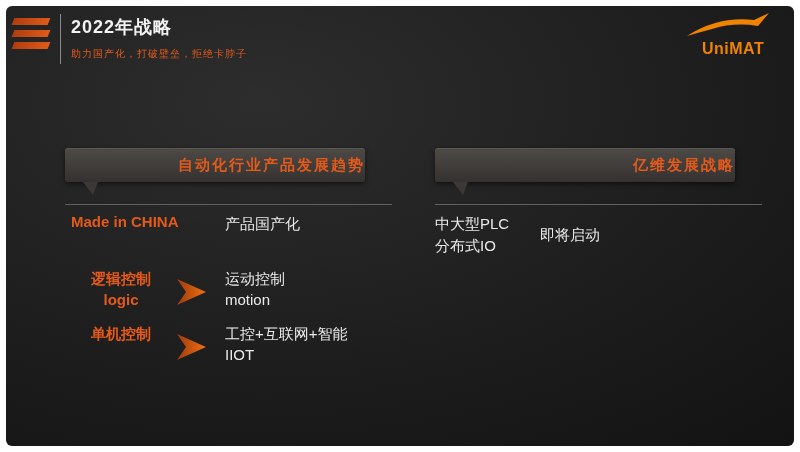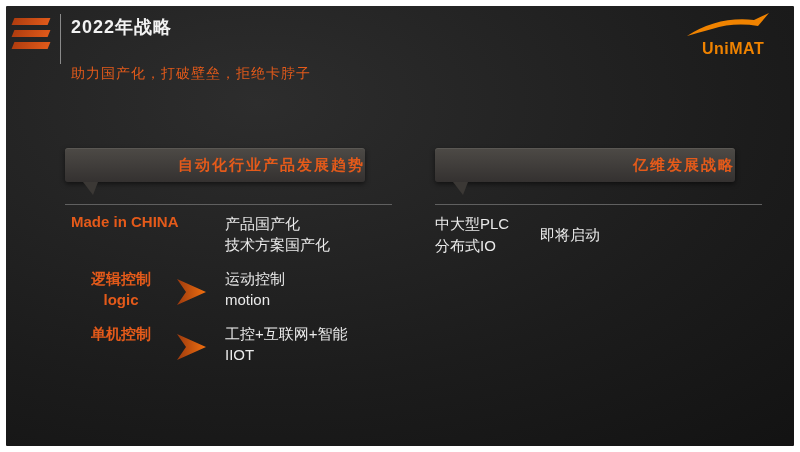--- a/index.html
+++ b/index.html
@@ -7,32 +7,32 @@
     --logo-orange:#f08300;
     --text-light:#eaeaea;
   }
   *{box-sizing:border-box;margin:0;padding:0}
   body{
     width:800px;height:452px;position:relative;overflow:hidden;
     background:#ffffff;
     font-family:"Liberation Sans","DejaVu Sans",sans-serif;
   }
   .slide{
-    position:absolute;inset:6px;border-radius:1px;overflow:hidden;
+    position:absolute;inset:6px;border-radius:6px;overflow:hidden;
     background:radial-gradient(1100px 620px at 32% 22%, #2d2d2d 0%, #1c1c1c 45%, #0a0a0a 100%);
   }
 
   
   .bars{position:absolute;left:7px;top:12px}
   .bars span{display:block;width:36px;height:7px;margin-bottom:5px;
     background:linear-gradient(90deg,#b03d0f,#e05a1a);transform:skewX(-22deg)}
   .vline{position:absolute;left:54px;top:8px;width:1px;height:50px;background:#8a8a8a}
   .titles{position:absolute;left:65px;top:9px}
   .title{font-size:18px;font-weight:bold;color:#f2f2f2;letter-spacing:1px}
-  .subtitle{margin-top:26px;font-size:14px;color:var(--accent);letter-spacing:1px}
+  .subtitle{margin-top:8px;font-size:10px;color:var(--accent);letter-spacing:1px}
   .logo{position:absolute;right:22px;top:4px;width:88px;height:54px}
 
   
   .panel{position:absolute;top:142px;width:327px}
   .panel.left{left:59px}
   .panel.right{left:429px}
   .panel-header{
     width:300px;height:34px;line-height:34px;text-align:right;border-radius:3px;
     background:linear-gradient(180deg,#4d4a46,#343130);
     box-shadow:inset 0 1px 0 rgba(255,255,255,.08), 0 2px 5px rgba(0,0,0,.55);
@@ -84,21 +84,20 @@
       <span>自动化行业产品发展趋势</span>
     </div>
     <div class="pointer"></div>
     <div class="hline"></div>
     <div class="rows">
 
       <div class="row">
         <div class="label single">Made in CHINA</div>
         <div class="content">
           <div>产品国产化</div>
-          <div>技术方案国产化</div>
         </div>
       </div>
 
       <div class="row">
         <div class="label centered">
           <div>逻辑控制</div>
           <div>logic</div>
         </div>
         <div class="arrow-col">
           <svg width="30" height="26" viewBox="0 0 30 26">

